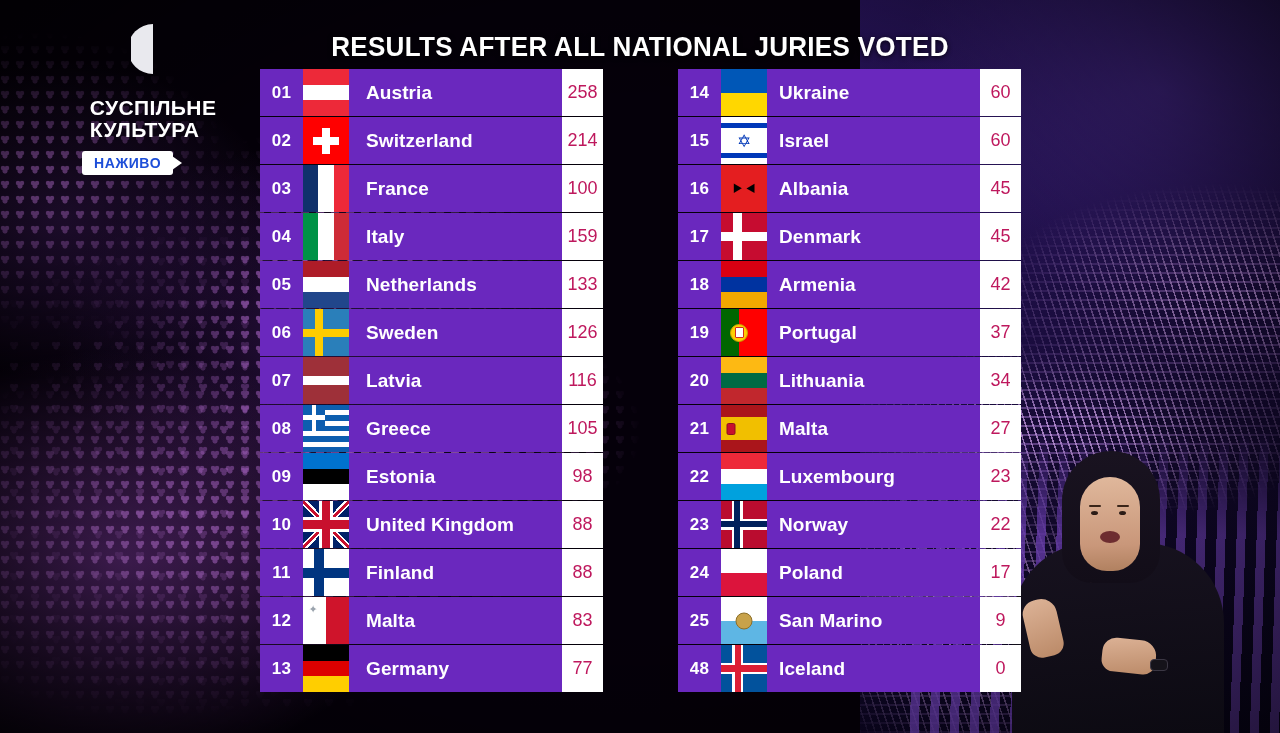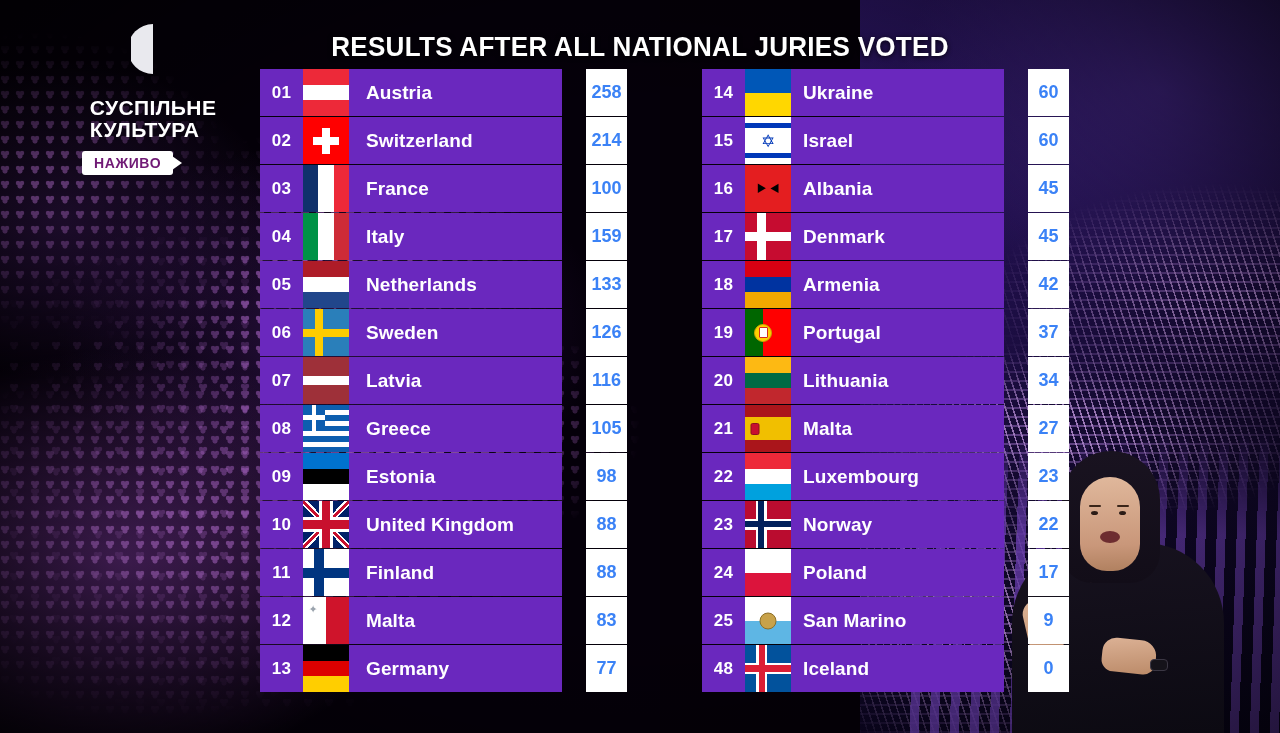--- a/index.html
+++ b/index.html
@@ -124,21 +124,21 @@
 
   
   .logo { position:absolute; left:48px; top:24px; width:210px; }
   .logo-row { display:flex; align-items:center; gap:23px;flex-direction:column; }
   .logo-mark { width:44px; height:50px; flex:none; }
   .logo-type { font-weight:bold; font-size:21px; line-height:22px; color:#fff; letter-spacing:.4px; }
   .logo-type span { display:block; }
   .live-badge {
     position:relative; display:inline-flex; align-items:center; justify-content:center;
     margin:10px 0 0 34px; height:24px; padding:0 12px;
-    background:#fff; color:#701a75;
+    background:#fff; color:#1d4ed8;
     font-weight:bold; font-size:14px; letter-spacing:.6px; border-radius:3px;
   }
   .live-badge::after {
     content:""; position:absolute; right:-9px; top:50%; transform:translateY(-50%);
     border-top:7px solid transparent; border-bottom:7px solid transparent; border-left:10px solid #fff;
   }
 
   
   .title {
     position:absolute; left:0; right:0; top:31px;
@@ -158,23 +158,23 @@
     display:flex; align-items:center; justify-content:center;
     font-size:17px; font-weight:600; letter-spacing:.3px;
   }
   .flag { width:46px; flex:none; position:relative; overflow:hidden; background:#111; }
   .name {
     flex:1 1 auto; background:#6a28be; color:#fff;
     display:flex; align-items:center; padding-left:17px;
     font-size:19px; font-weight:bold; letter-spacing:.1px; white-space:nowrap;
   }
   .score {
-    width:41px; flex:none; background:#fff; color:#3b82f6;
+    width:41px; flex:none; background:#fff; color:#be185d;
     display:flex; align-items:center; justify-content:center;
-    font-size:18px; font-weight:700;margin-left:24px;
+    font-size:18px; font-weight:400;
   }
   .col.left  .name { width:213px; }
   .col.right .name { width:213px;padding-left:12px; }
 
   
   .f { position:absolute; inset:0; }
   .hb { position:absolute; left:0; right:0; }                
   .vb { position:absolute; top:0; bottom:0; }                
   .emblem {
     position:absolute; left:50%; top:50%; transform:translate(-50%,-50%);

